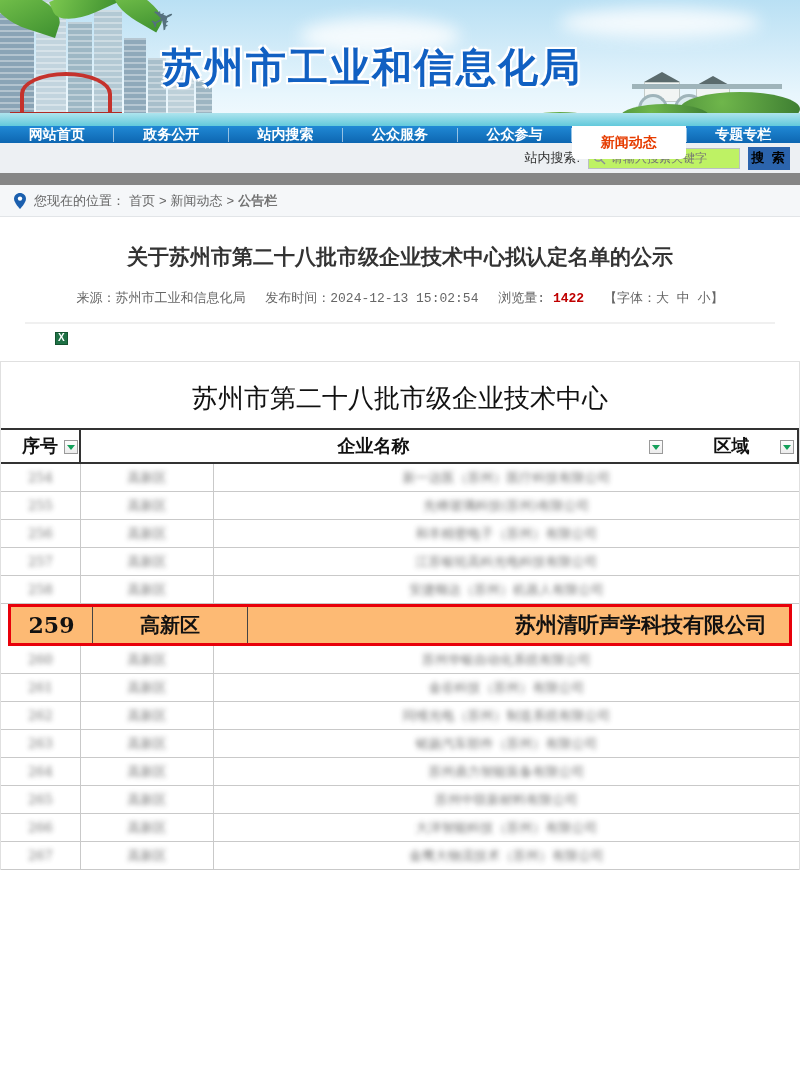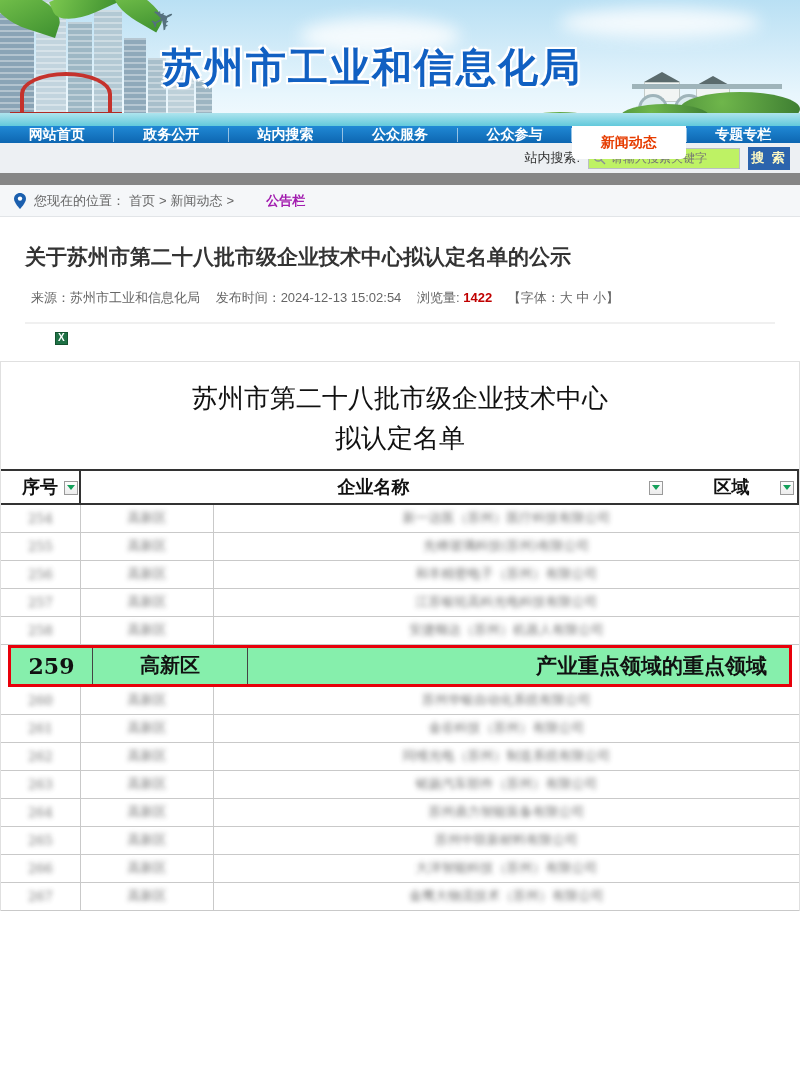--- a/index.html
+++ b/index.html
@@ -44,35 +44,35 @@
   .nav-item.active { background:#fff; color:#e63c00; height:33px; border-radius:0 0 5px 5px; }
 
   
   .search-strip { height:30px; background:#edf0f3; display:flex; align-items:center;
     justify-content:flex-end; gap:8px; padding-right:10px; }
   .search-label { font-size:13px; color:#333; }
   .search-box { position:relative; }
   .search-box input { width:152px; height:21px; border:1px solid #b9bfc4; background:#bef264;
     font-size:12px; color:#555; padding:0 4px 0 22px; outline:none; }
   .mag { position:absolute; left:5px; top:4px; }
-  .search-btn { width:42px; height:23px; background:#2b64ad; color:#fef9c3; border:none;
+  .search-btn { width:42px; height:23px; background:#2b64ad; color:#000000; border:none;
     font-size:13px; font-weight:bold; letter-spacing:2px; cursor:pointer; }
 
   .graybar { height:12px; background:#868686; }
 
   
   .breadcrumb { height:32px; background:#f5f7f9; border-bottom:1px solid #e2e5e8;
     display:flex; align-items:center; padding-left:14px; font-size:13px; color:#666; gap:4px; }
   .breadcrumb a { color:#666; text-decoration:none; cursor:pointer; }
-  .breadcrumb .crumb-last { color:#a21caf; font-weight:bold;margin-left:28px; }
+  .breadcrumb .crumb-last { color:#737373; font-weight:bold; }
 
   
   .article { padding:0 25px; }
-  .article-title { margin-top:26px; font-size:21px; font-weight:bold; color:#333; }
-  .meta { margin-top:18px; font-size:13px; color:#666; }
+  .article-title { margin-top:26px; text-align:center; font-size:21px; font-weight:bold; color:#333; }
+  .meta { margin-top:18px; text-align:center; font-size:13px; color:#666;font-family:Liberation Mono, monospace; }
   .meta span { margin:0 6px; }
   .meta .views-num { color:#c00000; font-weight:bold; }
   .divider { margin-top:15px; border-top:2px solid #f0f0f0; }
   .para { margin-top:14px; font-size:15px; line-height:1.8; color:#333;
     text-indent:2em; text-align:justify; }
   .attach-line { margin-top:8px; font-size:15px; color:#333; padding-left:2em;
     display:flex; align-items:center; cursor:pointer; }
   .xls { display:inline-block; width:13px; height:13px; margin-right:2px;
     background:#1e7145; position:relative; border:1px solid #14532f; }
   .xls:after { content:"X"; position:absolute; left:2px; top:-1px; color:#fff;
@@ -99,21 +99,21 @@
 
   .trow { display:flex; height:28px; align-items:center; border-bottom:1px solid #c9c9c9;
     font-size:13px; color:#444; }
   .trow .tc { height:100%; display:flex; align-items:center; justify-content:center; }
   .tc1 { width:80px; border-right:1px solid #c9c9c9; }
   .tc2 { width:133px; border-right:1px solid #c9c9c9; }
   .tc3 { flex:1; }
   .blur-txt { filter:blur(2.6px); opacity:.75; white-space:nowrap; }
 
   .hl-row { display:flex; height:42px; border:3px solid #e8000a; margin:0 7px;
-    align-items:stretch; background:#86efac; }
+    align-items:stretch; background:#fdba74; }
   .hl-row .hlc { display:flex; align-items:center; }
   .hlc1 { width:82px; justify-content:center; font-size:22px; font-weight:bold; color:#111;
     border-right:1px solid #444; }
   .hlc2 { width:155px; justify-content:center; font-size:20px; font-weight:600; color:#111;
     border-right:1px solid #444; }
   .hlc3 { flex:1; justify-content:flex-end; padding-right:22px; font-size:21px;
     font-weight:600; color:#111; }
 </style>
 </head>
 <body>
@@ -223,21 +223,20 @@
   </div>
   <div class="divider"></div>
   <div class="attach-line">
     <span class="xls"></span>
   </div>
 </div>
 
 <div class="sheet">
   <div class="sheet-title">
     <div>苏州市第二十八批市级企业技术中心</div>
-    <div>拟认定名单</div>
   </div>
   <div class="thead">
     <div class="hc hc1">
       <span>序号</span>
       <span class="filter-btn"></span>
     </div>
     <div class="hc hc3">
       <span>企业名称</span>
       <span class="filter-btn"></span>
     </div>
@@ -301,21 +300,21 @@
         </div>
         <div class="tc tc3">
           <span class="blur-txt">安捷顺达（苏州）机器人有限公司</span>
         </div>
       </div>
     </div>
 
   <div class="hl-row">
     <div class="hlc hlc1">259</div>
     <div class="hlc hlc2">高新区</div>
-    <div class="hlc hlc3">产业重点领域的重点领域</div>
+    <div class="hlc hlc3">苏州清听声学科技有限公司</div>
   </div>
 
   <div id="rows-after">
       <div class="trow">
         <div class="tc tc1">
           <span class="blur-txt">260</span>
         </div>
         <div class="tc tc2">
           <span class="blur-txt">高新区</span>
         </div>

